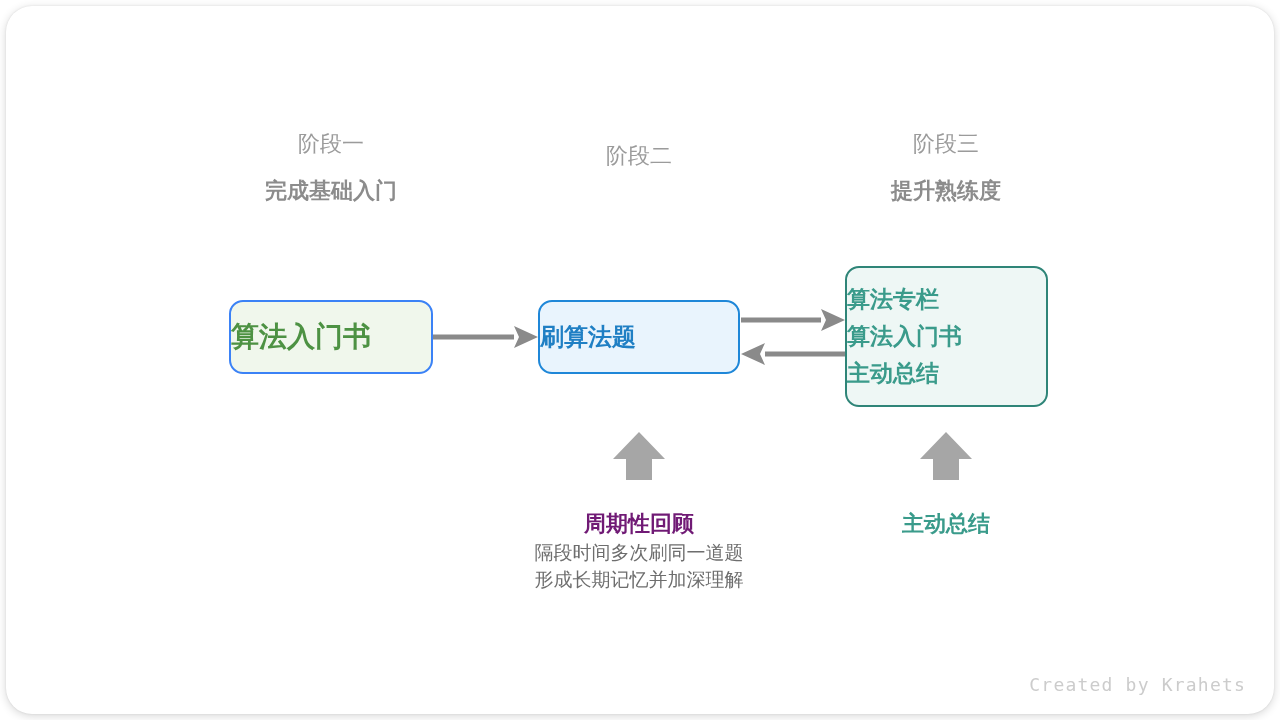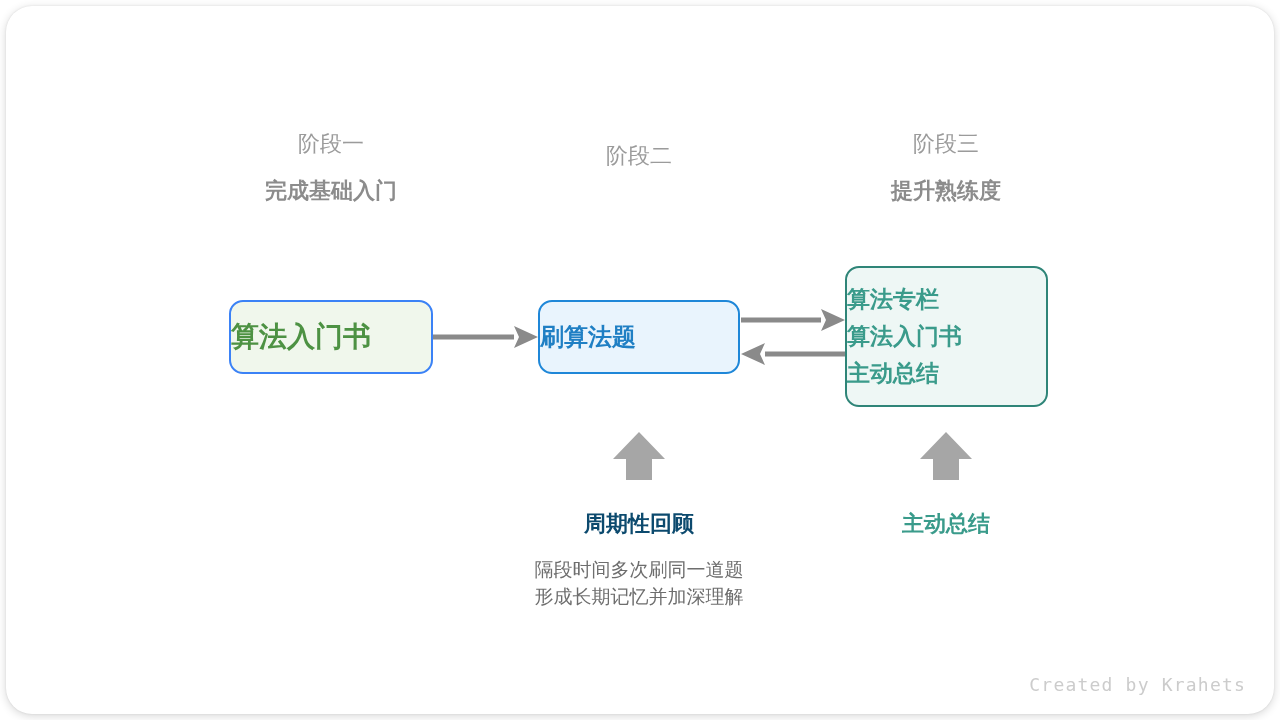--- a/index.html
+++ b/index.html
@@ -122,29 +122,28 @@
     text-align: center;
     width: 320px;
   }
   .note .note-title {
     font-size: 22px;
     font-weight: 700;
     line-height: 30px;
     white-space: nowrap;
   }
   .note .note-body {
-    margin-top: 17px;
     font-size: 19px;
     color: #6e6e6e;
     line-height: 27px;
     font-weight: 400;
     white-space: nowrap;
   }
   #note-review { left: 479px; top: 509px; }
-  #note-review .note-title { color: #0c4a6e; }
+  #note-review .note-title { color: #701a75; }
   #note-summary { left: 786px; top: 509px; }
   #note-summary .note-title { color: #3a9b8b; }
 
   
   #watermark {
     position: absolute;
     right: 34px;
     bottom: 25px;
     font-family: "DejaVu Sans Mono", "Liberation Mono", monospace;
     font-size: 18px;

